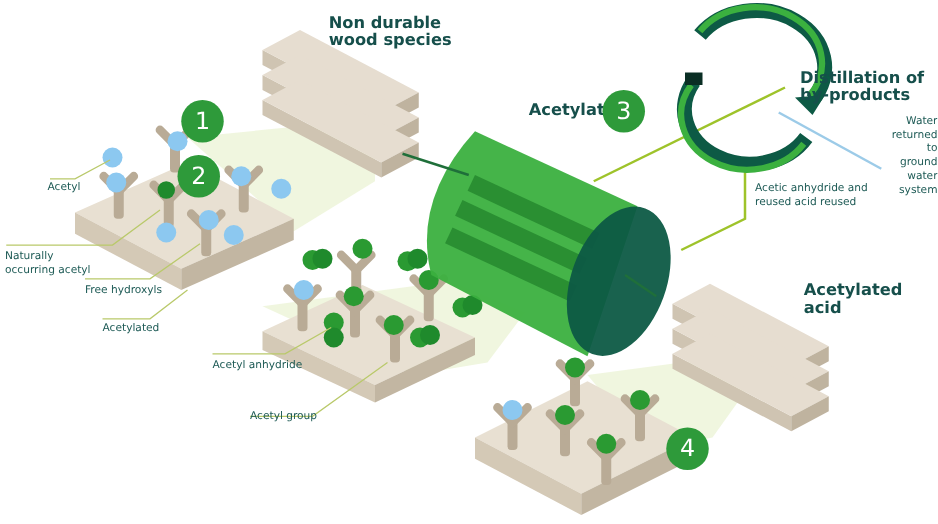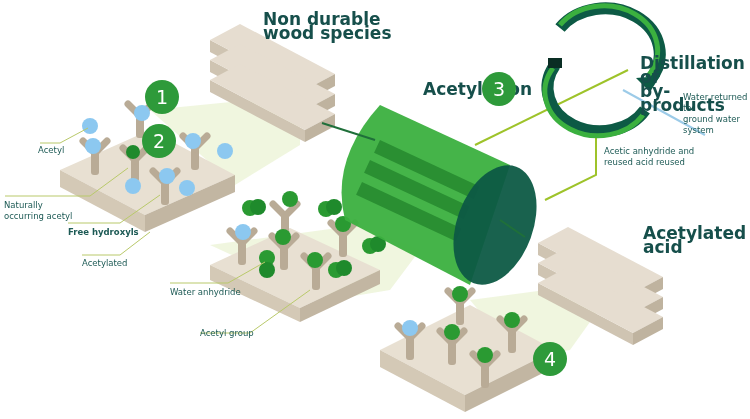--- a/index.html
+++ b/index.html
@@ -1,19 +1,19 @@
 <!DOCTYPE html>
 <html><head>
 <meta charset="utf-8">
 <style>
   html,body{margin:0;padding:0;background:#ffffff;}
   body{width:750px;height:419px;position:relative;overflow:hidden;font-family:"Liberation Sans",sans-serif;}
   svg.main{position:absolute;left:0;top:0;}
   .lbl{position:absolute;color:#1d5a55;font-size:8.5px;line-height:11px;white-space:pre-line;font-family:"DejaVu Sans",sans-serif;}
-  .title{position:absolute;color:#164f4b;font-weight:bold;font-size:17px;line-height:14px;white-space:pre-line;font-family:"DejaVu Sans",sans-serif;}
+  .title{position:absolute;color:#164f4b;font-weight:bold;font-size:13px;line-height:14px;white-space:pre-line;font-family:"DejaVu Sans",sans-serif;}
   .step{position:absolute;width:34px;height:34px;border-radius:50%;background:#2e9a3a;color:#fff;font-size:19px;text-align:center;line-height:34px;font-family:"DejaVu Sans",sans-serif;}
 </style>
 </head>
 <body>
 
 <svg class="main" width="750" height="419" viewBox="0 0 750 419">
   <defs>
     <g id="plankstack">
 
       <g>
@@ -152,20 +152,20 @@
 <div class="title" style="left:643px;top:226px;">Acetylated acid</div>
 
 <div class="step" style="left:145px;top:80px;">1</div>
 <div class="step" style="left:142px;top:124px;">2</div>
 <div class="step" style="left:482px;top:72px;">3</div>
 <div class="step" style="left:533px;top:342px;">4</div>
 
 <div class="lbl" style="left:38px;top:145px;">Acetyl</div>
 <div class="lbl" style="left:4px;top:200px;">Naturally
 occurring acetyl</div>
-<div class="lbl" style="left:68px;top:227px;font-weight:bold;">Free hydroxyls</div>
+<div class="lbl" style="left:68px;top:227px;">Free hydroxyls</div>
 <div class="lbl" style="left:82px;top:258px;">Acetylated</div>
-<div class="lbl" style="left:170px;top:287px;">Water anhydride</div>
+<div class="lbl" style="left:170px;top:287px;">Acetyl anhydride</div>
 <div class="lbl" style="left:200px;top:328px;">Acetyl group</div>
-<div class="lbl" style="left:683px;top:92px;">Water returned to
+<div class="lbl" style="left:710px;top:92px;text-align:right;">Water returned to
 ground water system</div>
 <div class="lbl" style="left:604px;top:146px;">Acetic anhydride and
 reused acid reused</div>
 
 </body></html>

